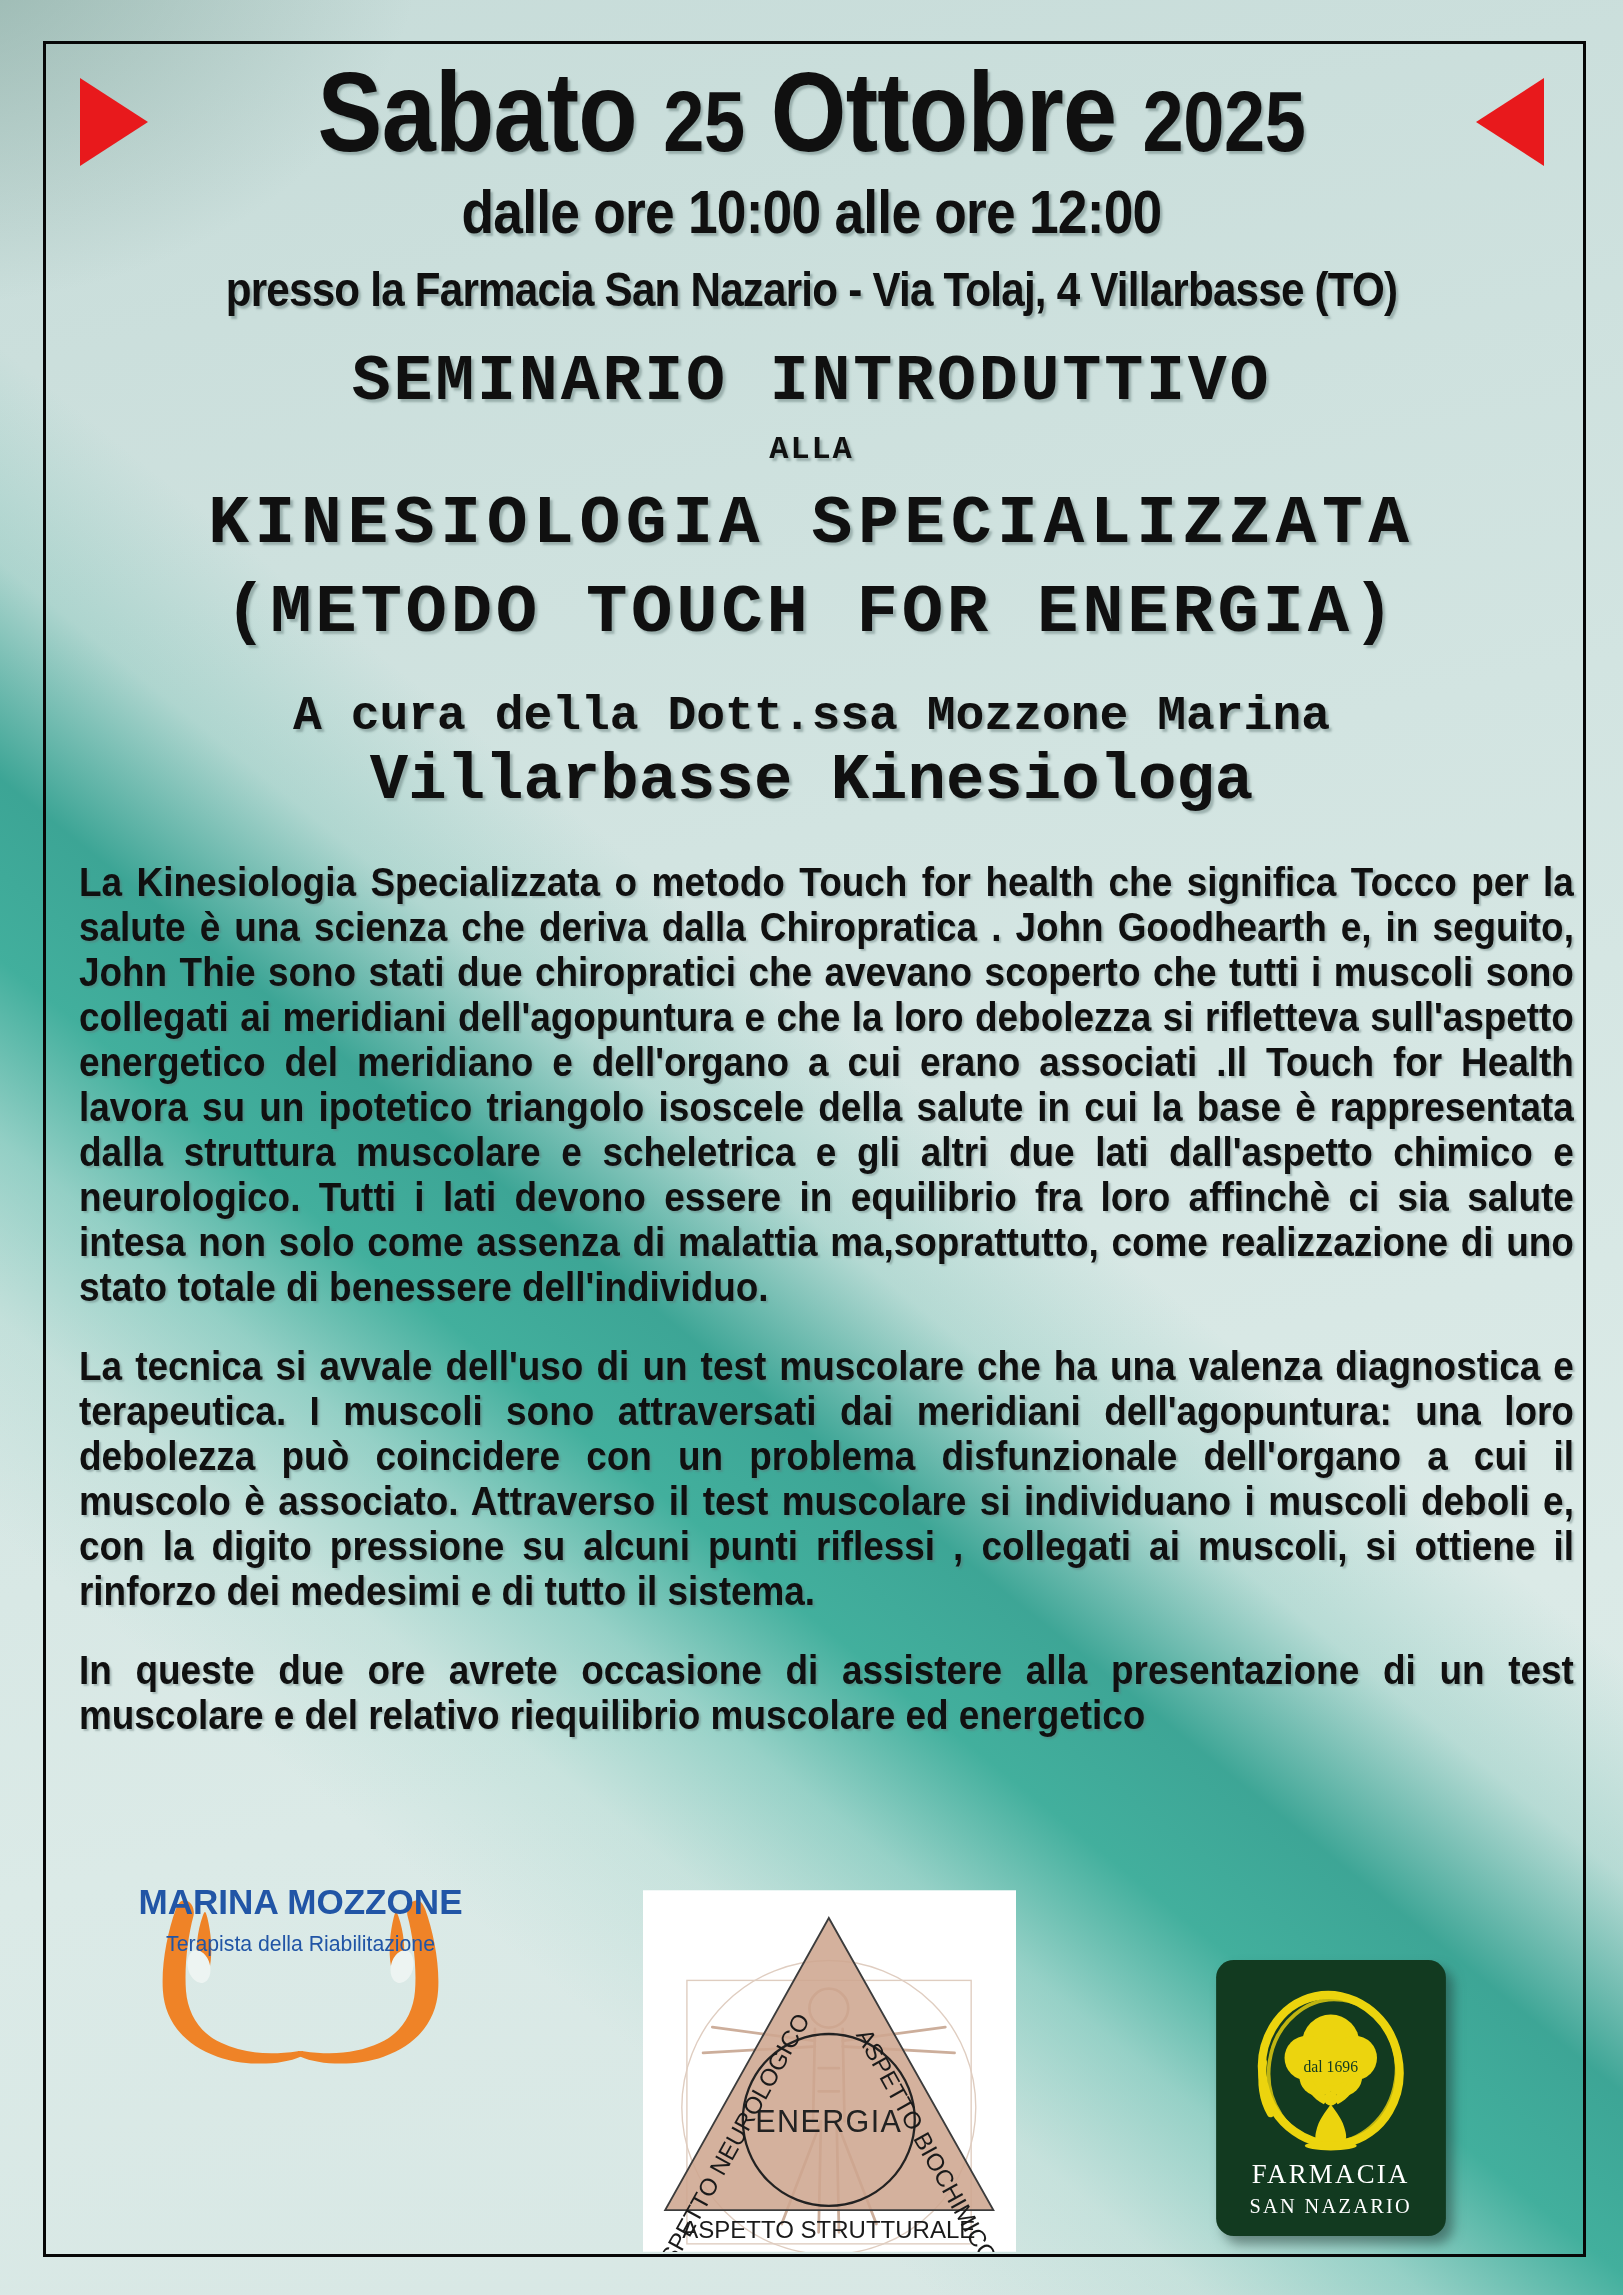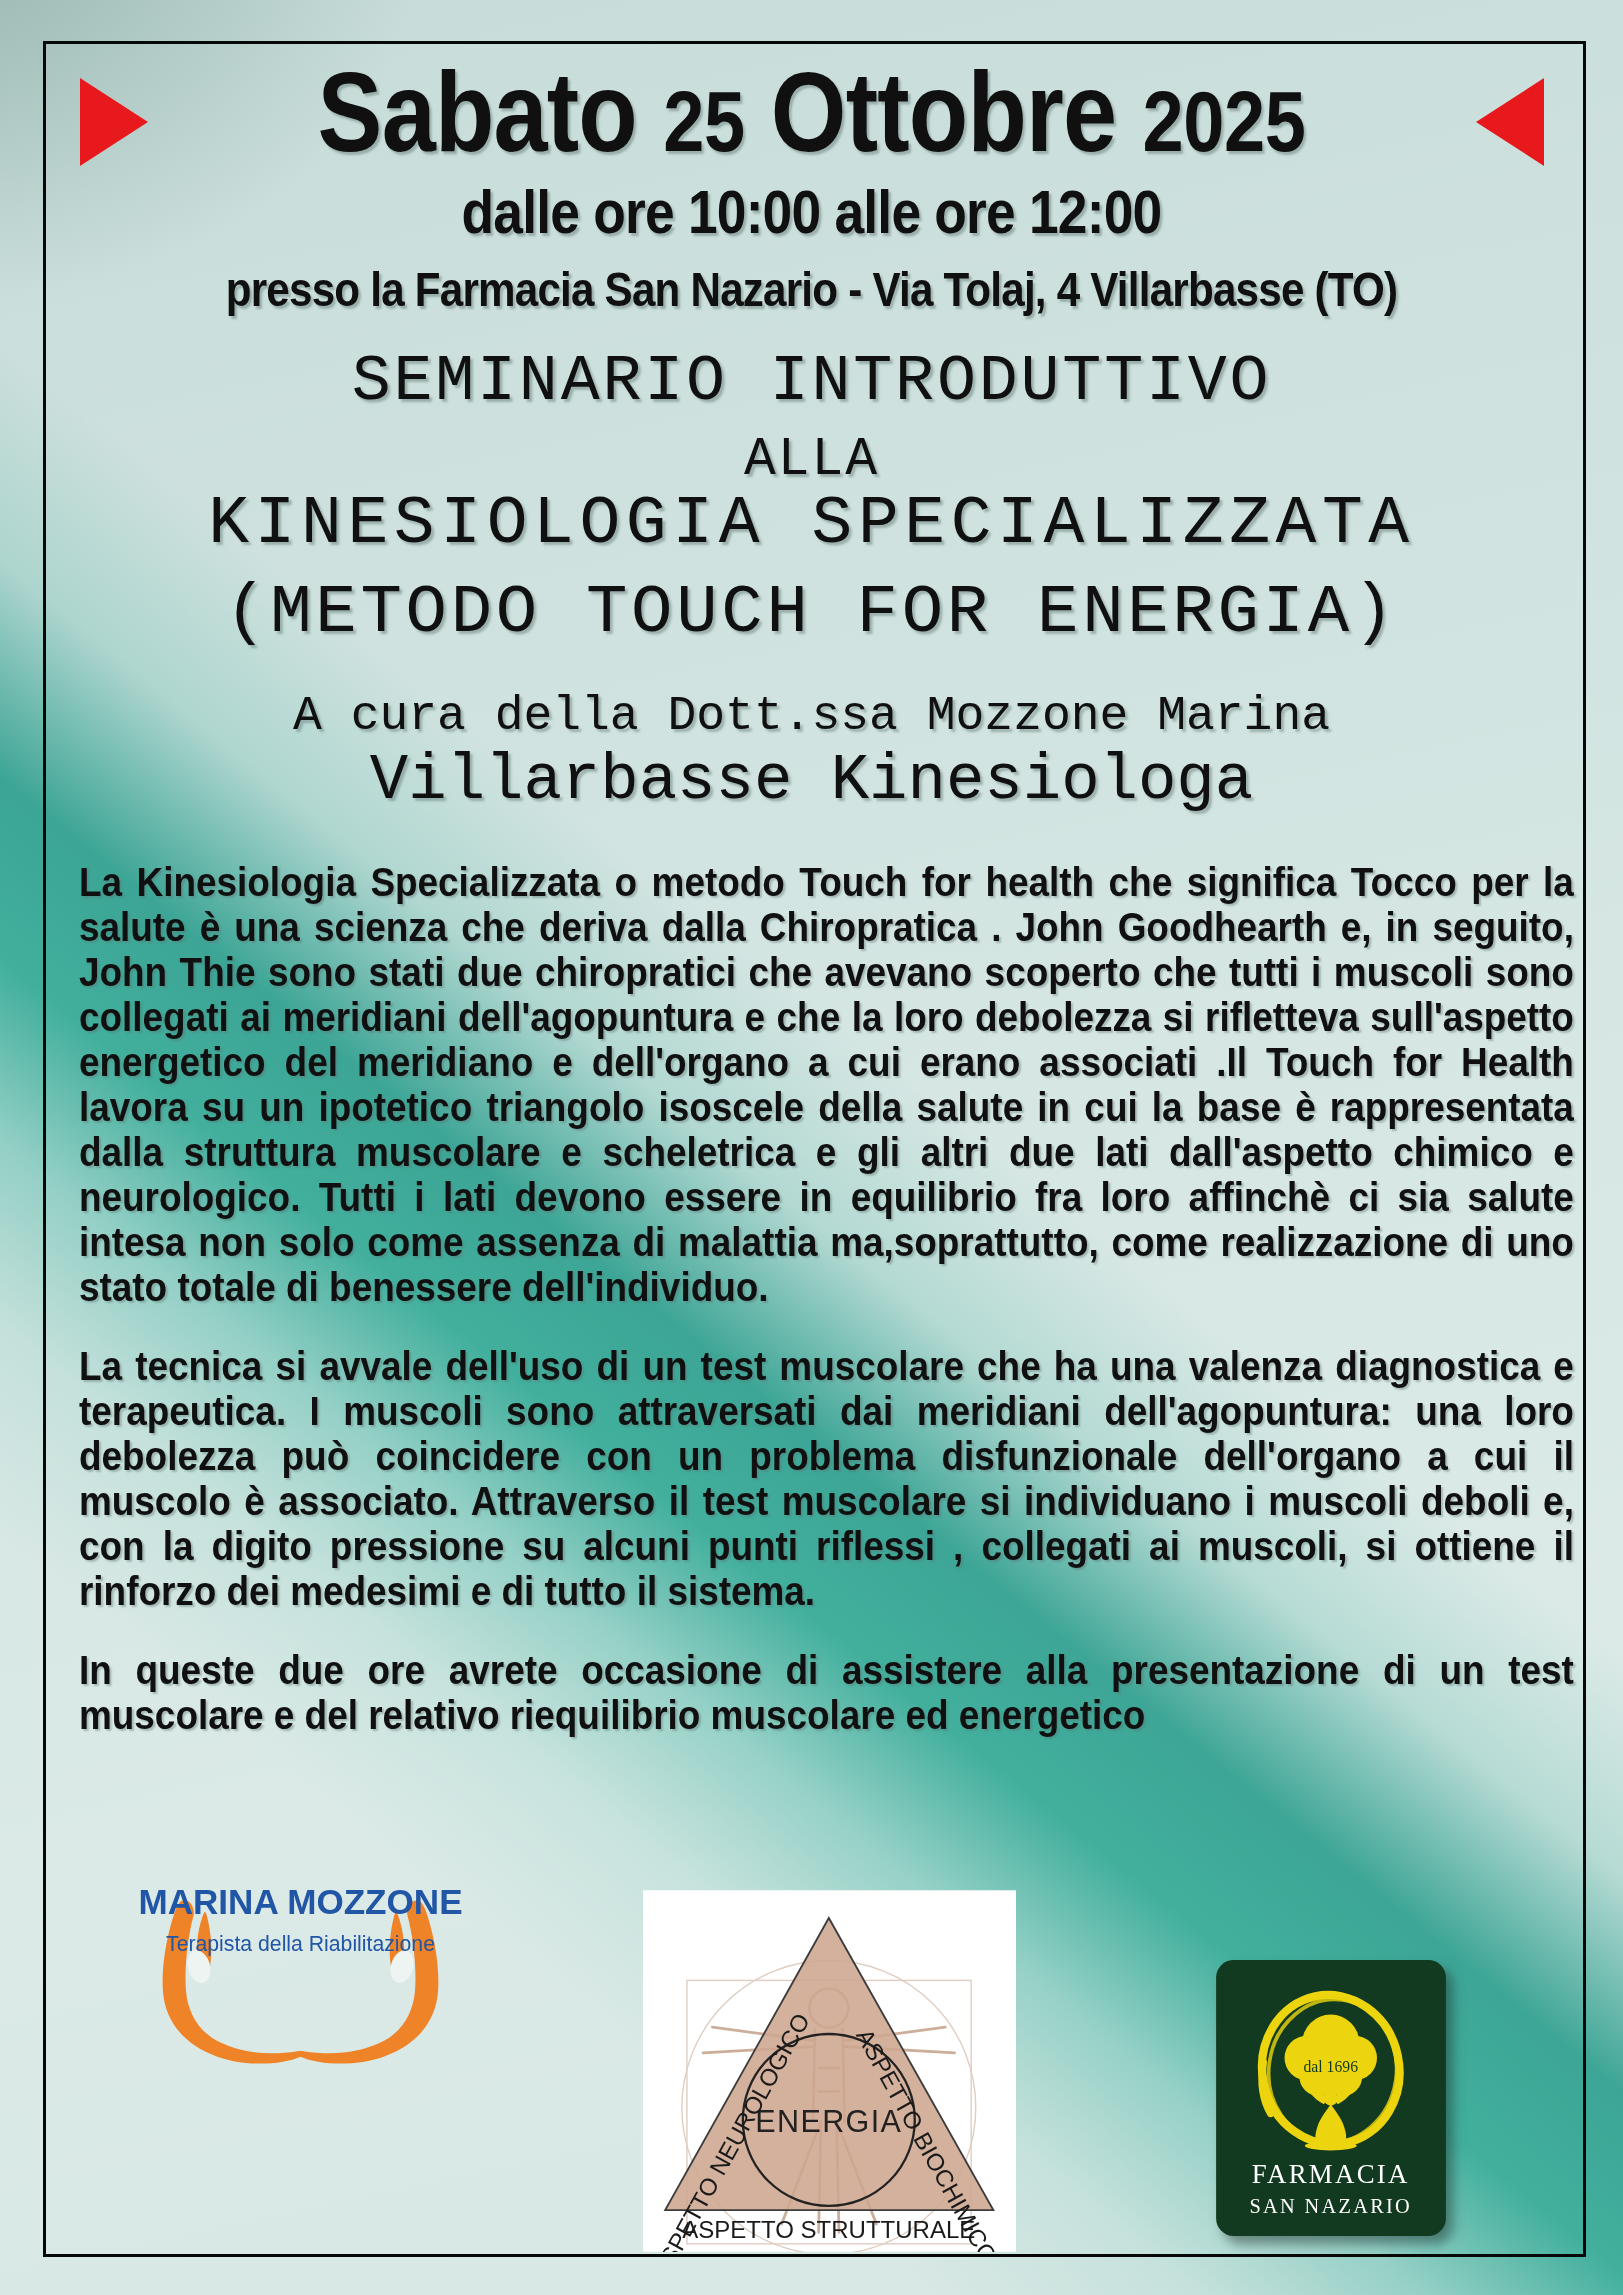--- a/index.html
+++ b/index.html
@@ -24,23 +24,23 @@
     left:43px;top:41px;width:1537px;height:2210px;
     border:3.7px solid #070707;z-index:6;pointer-events:none;
   }
   .ctr{left:0;width:1623px;text-align:center;line-height:1;white-space:nowrap;}
   .shadow{text-shadow:2.8px 3.2px 2.3px rgba(92,116,114,0.45);}
   .display{font-weight:bold;transform:scaleX(0.86);transform-origin:50% 50%;letter-spacing:-0.9px;}
   .title{top:56px;font-size:113px;}
   .title .num{font-size:86px;letter-spacing:-0.5px;}
   .time{top:181px;font-size:62px;}
   .loc{top:265px;font-size:49px;}
-  .mono{font-family:"Liberation Mono",monospace;font-weight:normal;text-align:center;}
+  .mono{font-family:"Liberation Mono",monospace;font-weight:bold;text-align:center;}
   .sem1{top:350px;font-size:65px;letter-spacing:2.8px;}
-  .sem2{top:434px;font-size:53px;letter-spacing:1.9px;}
+  .sem2{top:434px;font-size:32px;letter-spacing:1.9px;}
   .sem3{top:490px;font-size:68px;letter-spacing:5.6px;}
   .sem4{top:579px;font-size:69px;letter-spacing:3.7px;}
   .sem5{top:692px;font-size:48px;}
   .sem6{top:749px;font-size:64px;}
   .bodycol{
     left:79px;top:860px;width:1661px;
     transform:scaleX(0.9);transform-origin:0 0;z-index:2;
   }
   .bodycol p{
     margin:0 0 34px 0;font-size:41px;line-height:45px;font-weight:bold;

